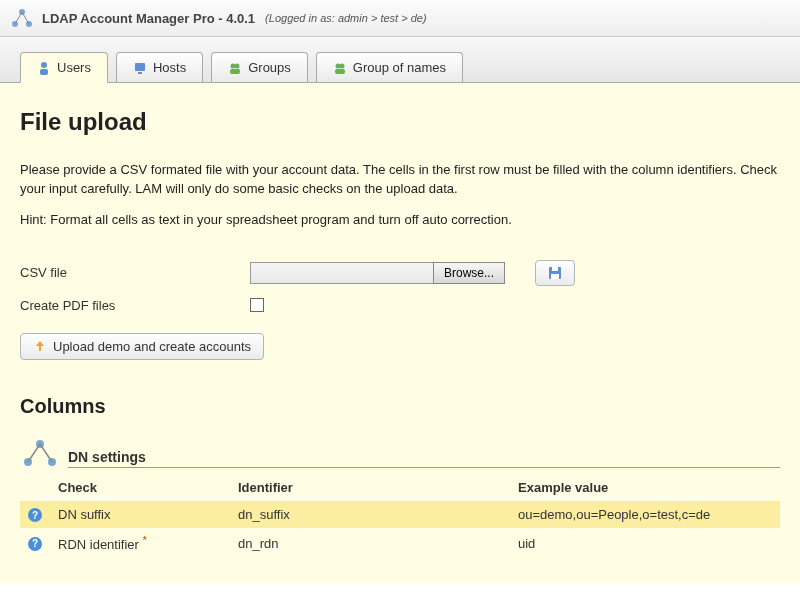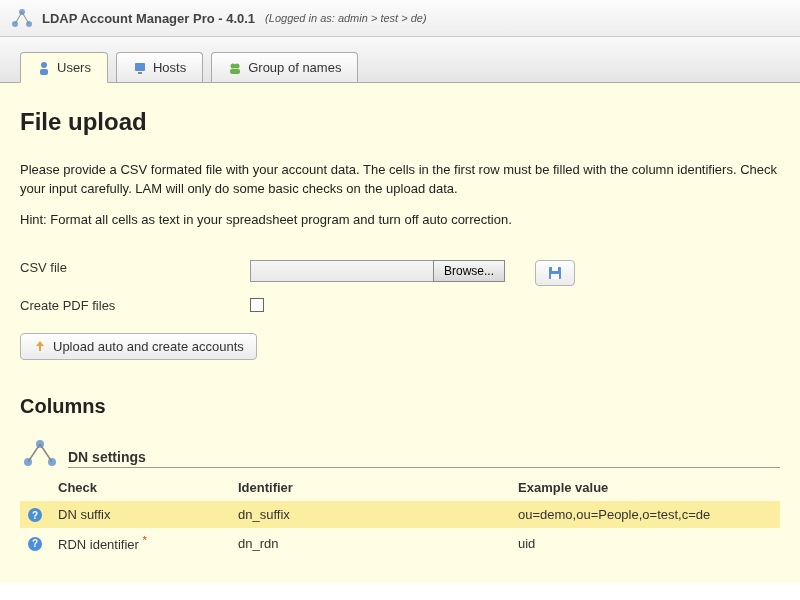--- a/index.html
+++ b/index.html
@@ -30,21 +30,21 @@
   background: #fffee5; border-bottom: 1px solid #fffee5;
   margin-bottom: -1px; position: relative; z-index: 2;
 }
 .tab-icon { width: 14px; height: 14px; display: inline-block; }
 
 .content { background: #fffee5; padding: 25px 20px; min-height: 500px; }
 h1 { font-size: 24px; font-weight: bold; margin-bottom: 25px; color: #222; }
 h2 { font-size: 20px; font-weight: bold; margin: 35px 0 20px 0; color: #222; }
 .desc { margin-bottom: 12px; font-size: 13px; color: #222; line-height: 1.45; }
 
-.form-row { display: flex; align-items: flex-start; margin-bottom: 12px; }
+.form-row { display: flex; align-items: center; margin-bottom: 12px; }
 .form-label { width: 230px; font-size: 13px; }
 .file-display {
   width: 184px; height: 22px; border: 1px solid #999;
   background: linear-gradient(#f5f5f5, #e8e8e8); display: inline-block;
 }
 .browse-btn {
   height: 22px; padding: 0 10px; border: 1px solid #888;
   background: linear-gradient(#f7f7f7, #d8d8d8);
   font-size: 12px; cursor: pointer; margin-left: -1px;
 }
@@ -104,20 +104,28 @@
         <rect x="5" y="11" width="4" height="2" fill="#888"></rect>
       </svg>
     <span>Hosts</span>
   </div>
   <div class="tab">
     <svg class="tab-icon" viewBox="0 0 14 14">
         <circle cx="5" cy="5" r="2.5" fill="#6ab04c"></circle>
         <circle cx="9" cy="5" r="2.5" fill="#6ab04c"></circle>
         <rect x="2" y="8" width="10" height="5" rx="2" fill="#6ab04c"></rect>
       </svg>
+    <span>Groups</span>
+  </div>
+  <div class="tab">
+    <svg class="tab-icon" viewBox="0 0 14 14">
+        <circle cx="5" cy="5" r="2.5" fill="#6ab04c"></circle>
+        <circle cx="9" cy="5" r="2.5" fill="#6ab04c"></circle>
+        <rect x="2" y="8" width="10" height="5" rx="2" fill="#6ab04c"></rect>
+      </svg>
     <span>Group of names</span>
   </div>
 </div>
 
 <div class="content">
   <h1>File upload</h1>
   <p class="desc">Please provide a CSV formated file with your account data. The cells in the first row must be filled with the column identifiers. Check your input carefully. LAM will only do some basic checks on the upload data.</p>
   <p class="desc" style="margin-bottom:30px">Hint: Format all cells as text in your spreadsheet program and turn off auto correction.</p>
 
   <div class="form-row">
@@ -135,21 +143,21 @@
 
   <div class="form-row">
     <span class="form-label">Create PDF files</span>
     <span class="checkbox"></span>
   </div>
 
   <button class="upload-btn">
     <svg width="14" height="14" viewBox="0 0 14 14">
         <path d="M7 2 L11 7 L8 7 L8 12 L6 12 L6 7 L3 7 Z" fill="#e8a33d"></path>
       </svg>
-    <span>Upload auto and create accounts</span>
+    <span>Upload demo and create accounts</span>
   </button>
 
   <h2>Columns</h2>
 
   <div class="section-hdr">
     <svg class="logo2" viewBox="0 0 40 30">
       <circle cx="20" cy="6" r="4" fill="#7aa8d8"></circle>
         <circle cx="8" cy="24" r="4" fill="#7aa8d8"></circle>
         <circle cx="32" cy="24" r="4" fill="#7aa8d8"></circle>
       <line x1="20" y1="6" x2="8" y2="24" stroke="#888" stroke-width="1.5"></line>

